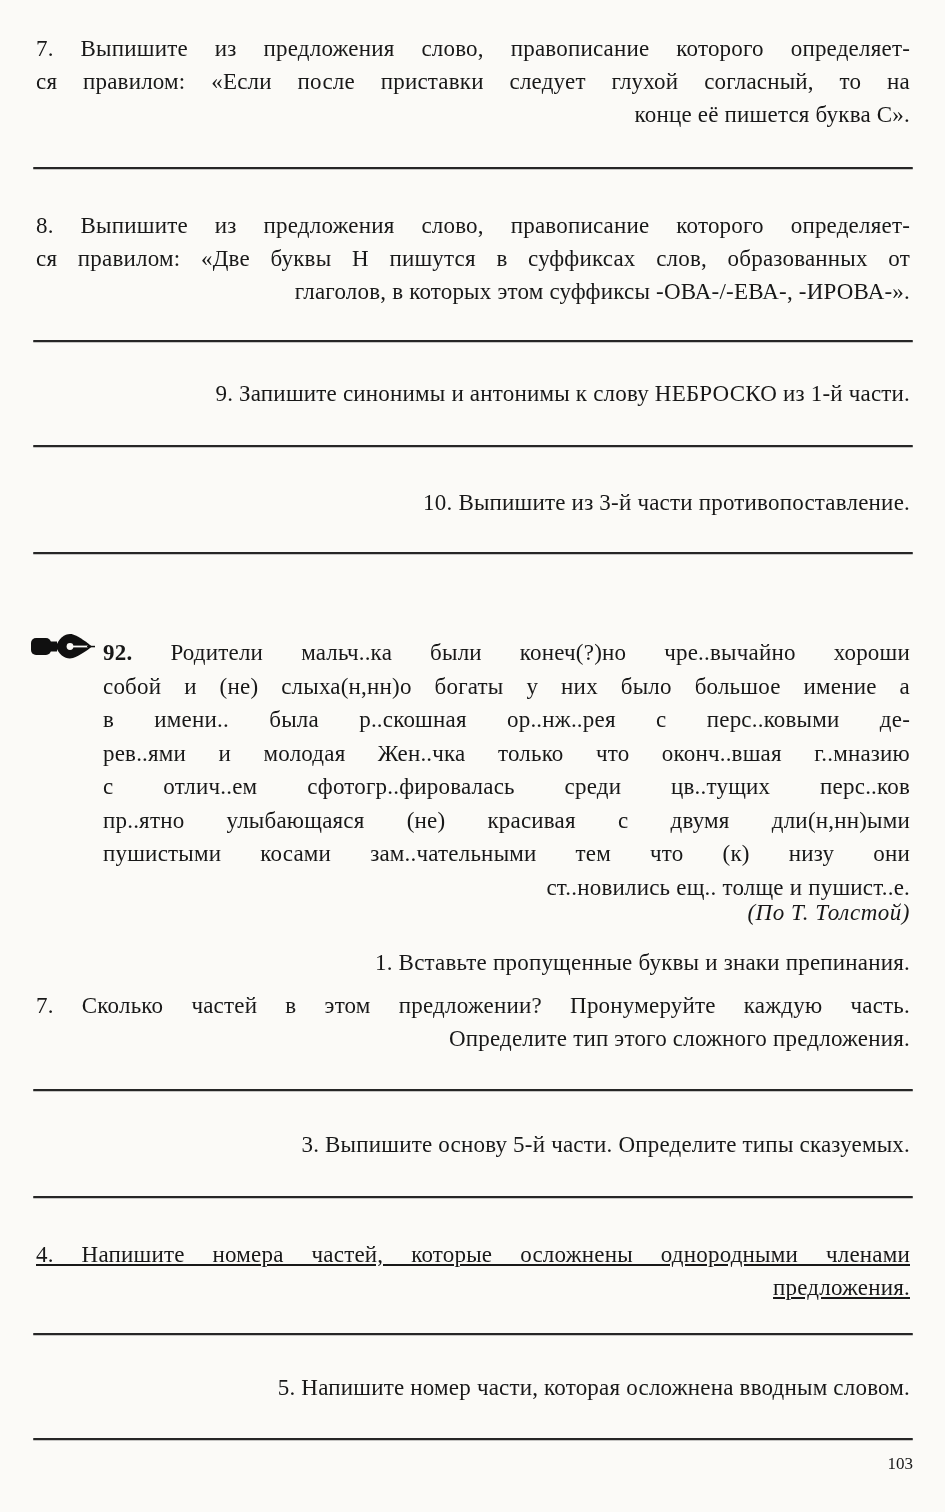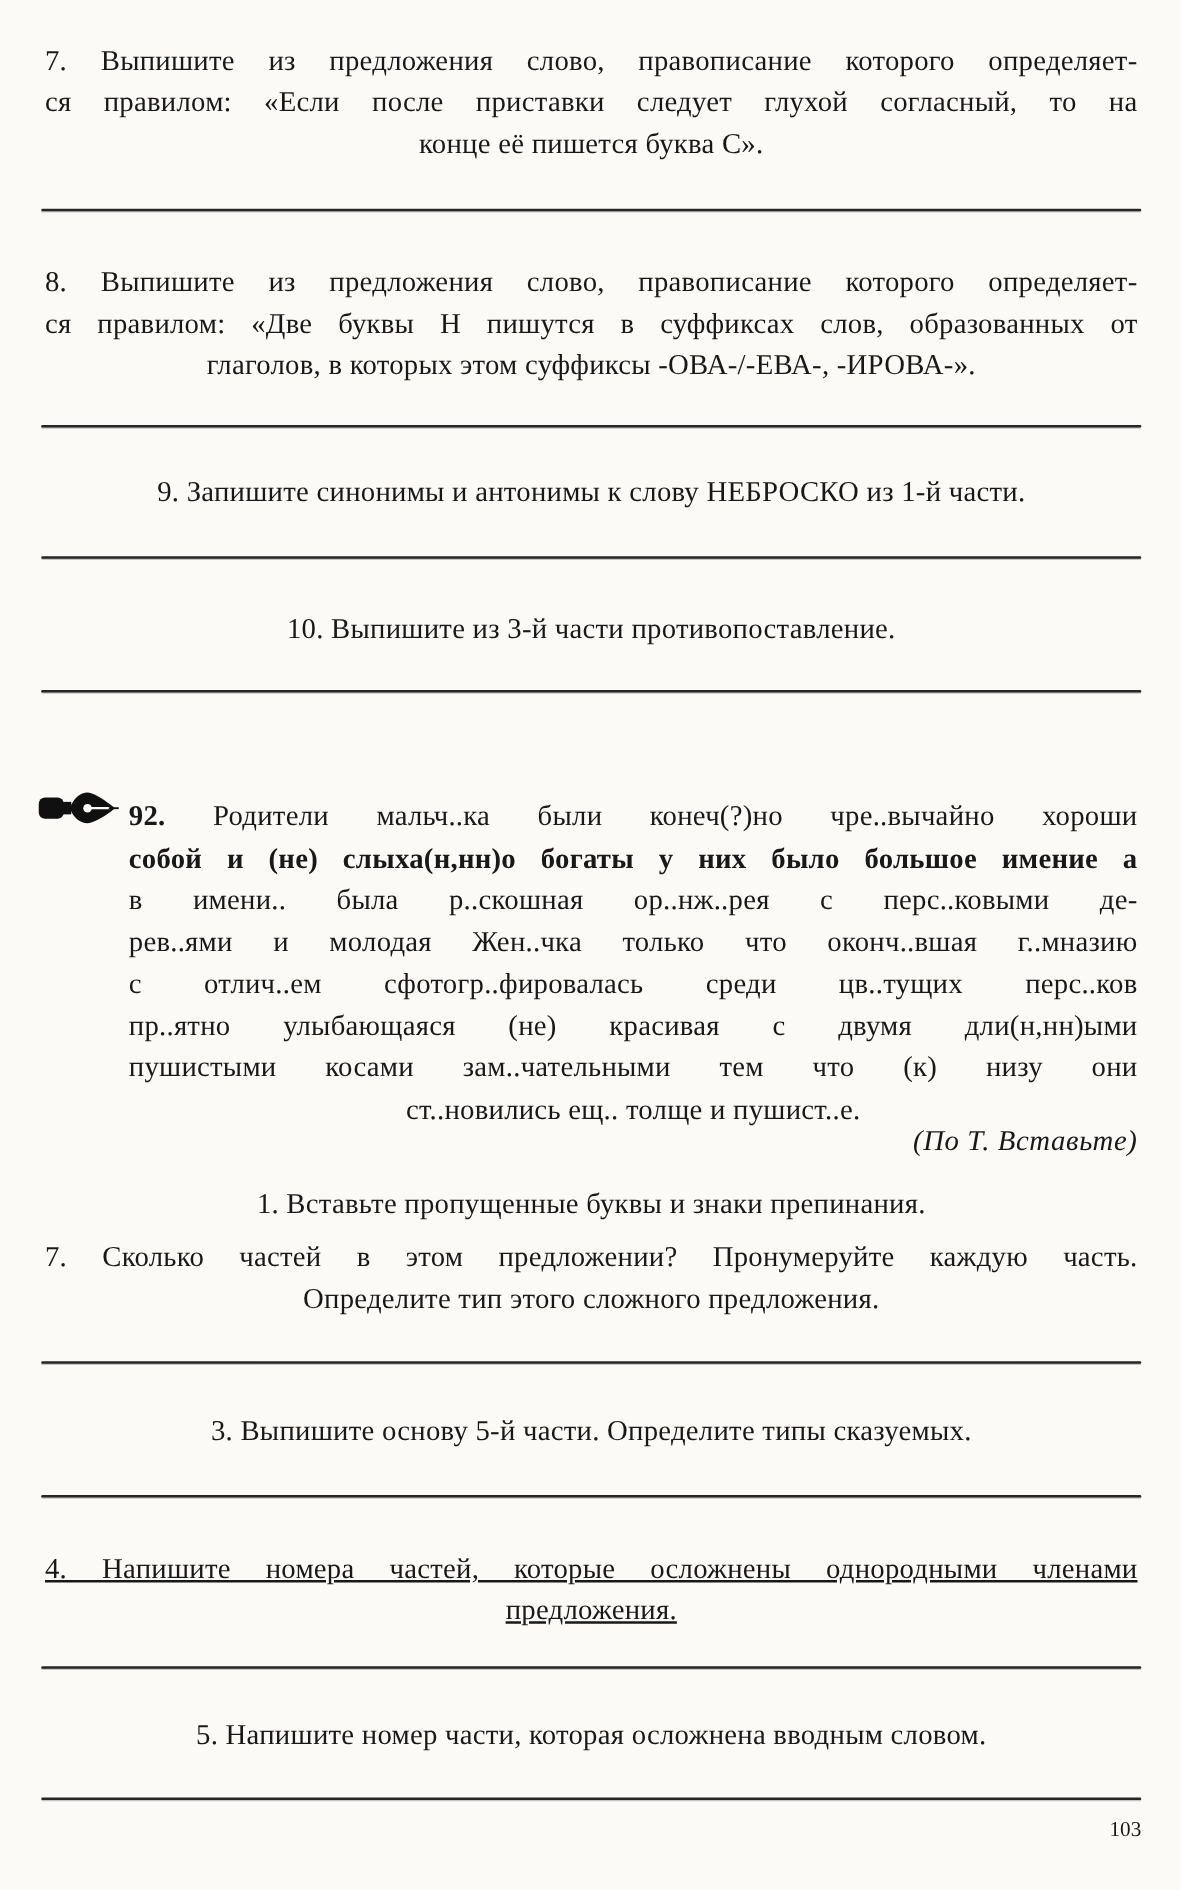--- a/index.html
+++ b/index.html
@@ -16,21 +16,21 @@
   .block { position:absolute; }
   .tline {
     font-size:23px;
     line-height:33px;
     letter-spacing:0.2px;
   }
   .just {
     text-align:justify;
     text-align-last:justify;
   }
-  .left { text-align:center; white-space:nowrap; }
+  .left { text-align:right; white-space:nowrap; }
   .ex-num { font-weight:bold; }
   .answer-line {
     position:absolute;
     left:33px; width:880px; height:2px;
     background:#262626;
     border-radius:1px;
     box-shadow:0 1px 0 rgba(40,40,40,0.25);
   }
   .attribution {
     font-size:23px;
@@ -82,30 +82,30 @@
       <circle cx="40" cy="16.5" r="3.4" fill="#fbfaf7"></circle>
       <rect x="57" y="15.8" width="8" height="1.5" fill="#101010"></rect>
     </svg>
   </span>
 
   <div class="block" style="top:636px; left:103px; width:807px;">
     <div class="tline just" style="line-height:33.5px;">
       <span class="ex-num">92.</span>
       <span>Родители мальч..ка были конеч(?)но чре..вычайно хороши</span>
     </div>
-    <div class="tline just" style="line-height:33.5px;font-weight:bold;">собой и (не) слыха(н,нн)о богаты у них было большое имение а</div>
+    <div class="tline just" style="line-height:33.5px;">собой и (не) слыха(н,нн)о богаты у них было большое имение а</div>
     <div class="tline just" style="line-height:33.5px;">в имени.. была р..скошная ор..нж..рея с перс..ковыми де-</div>
     <div class="tline just" style="line-height:33.5px;">рев..ями и молодая Жен..чка только что оконч..вшая г..мназию</div>
     <div class="tline just" style="line-height:33.5px;">с отлич..ем сфотогр..фировалась среди цв..тущих перс..ков</div>
     <div class="tline just" style="line-height:33.5px;">пр..ятно улыбающаяся (не) красивая с двумя дли(н,нн)ыми</div>
     <div class="tline just" style="line-height:33.5px;">пушистыми косами зам..чательными тем что (к) низу они</div>
     <div class="tline left" style="line-height:33.5px;">ст..новились ещ.. толще и пушист..е.</div>
   </div>
 
-  <div class="block attribution" style="top:900px; left:103px; width:807px;">(По Т. Вставьте)</div>
+  <div class="block attribution" style="top:900px; left:103px; width:807px;">(По Т. Толстой)</div>
 
   <div class="block" style="top:946px; left:36px; width:874px;">
     <div class="tline left">1. Вставьте пропущенные буквы и знаки препинания.</div>
   </div>
 
   <div class="block" style="top:989px; left:36px; width:874px;">
     <div class="tline just">7. Сколько частей в этом предложении? Пронумеруйте каждую часть.</div>
     <div class="tline left">Определите тип этого сложного предложения.</div>
   </div>
   <div class="answer-line" style="top:1089px;"></div>

